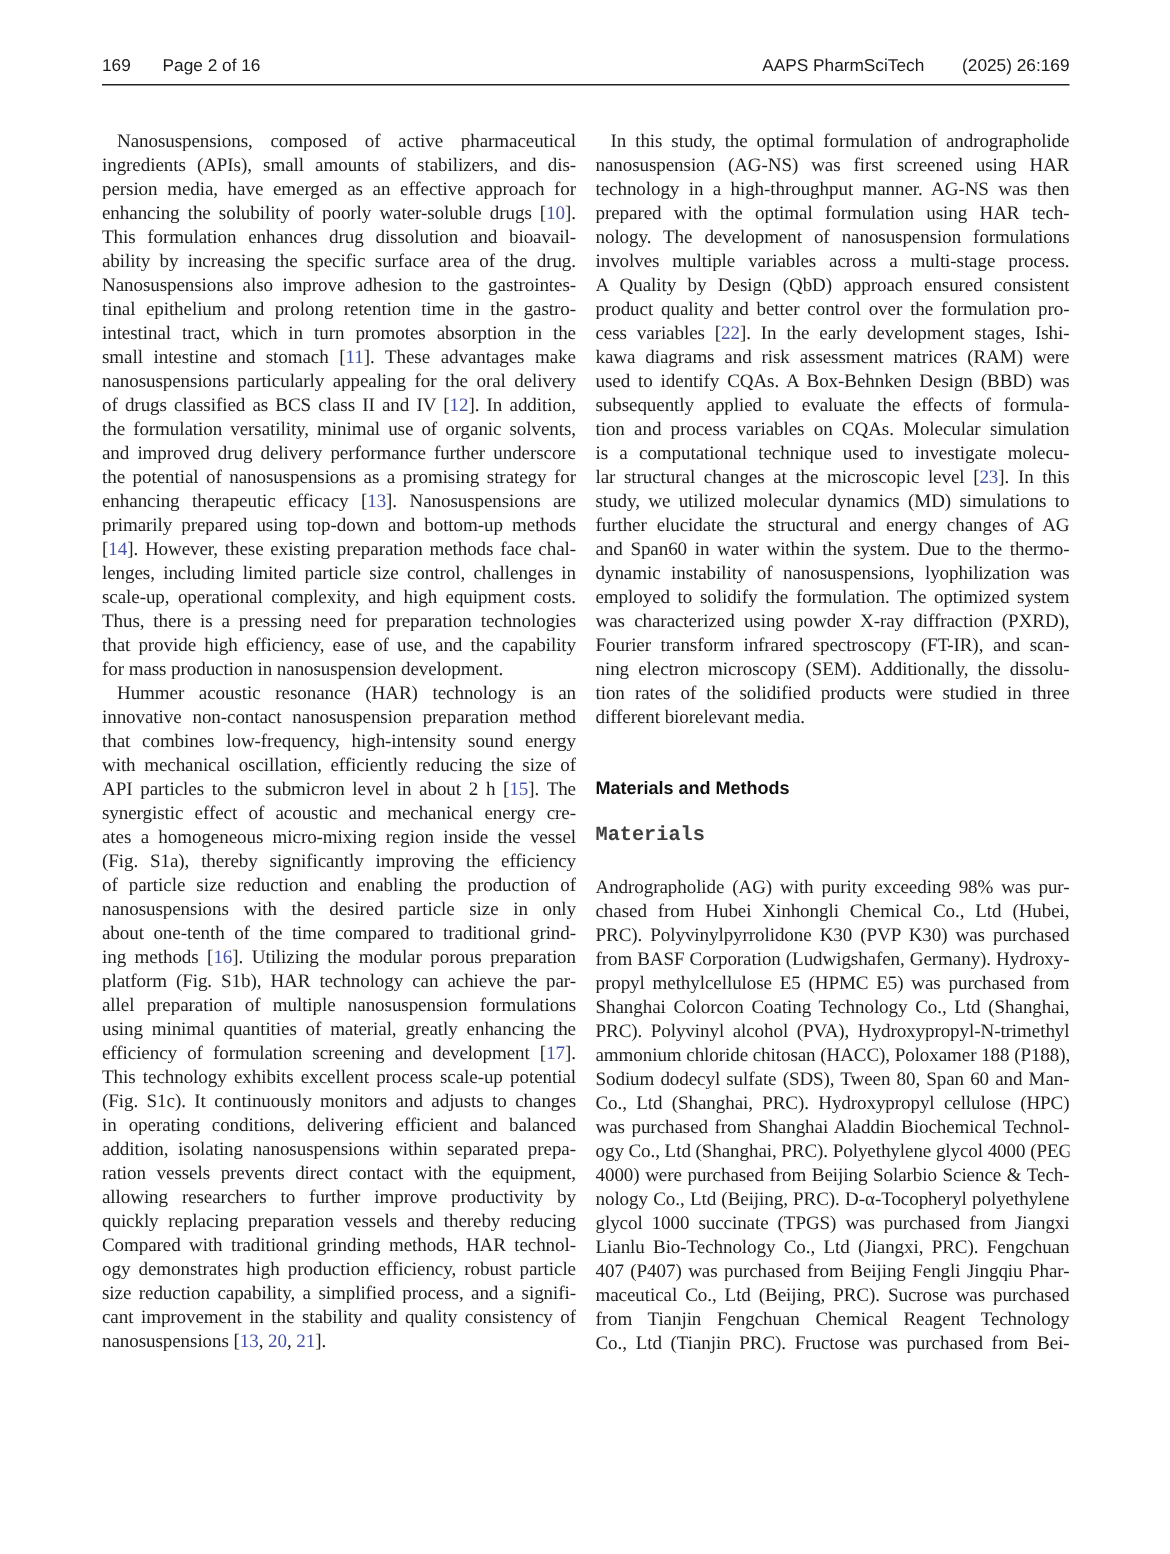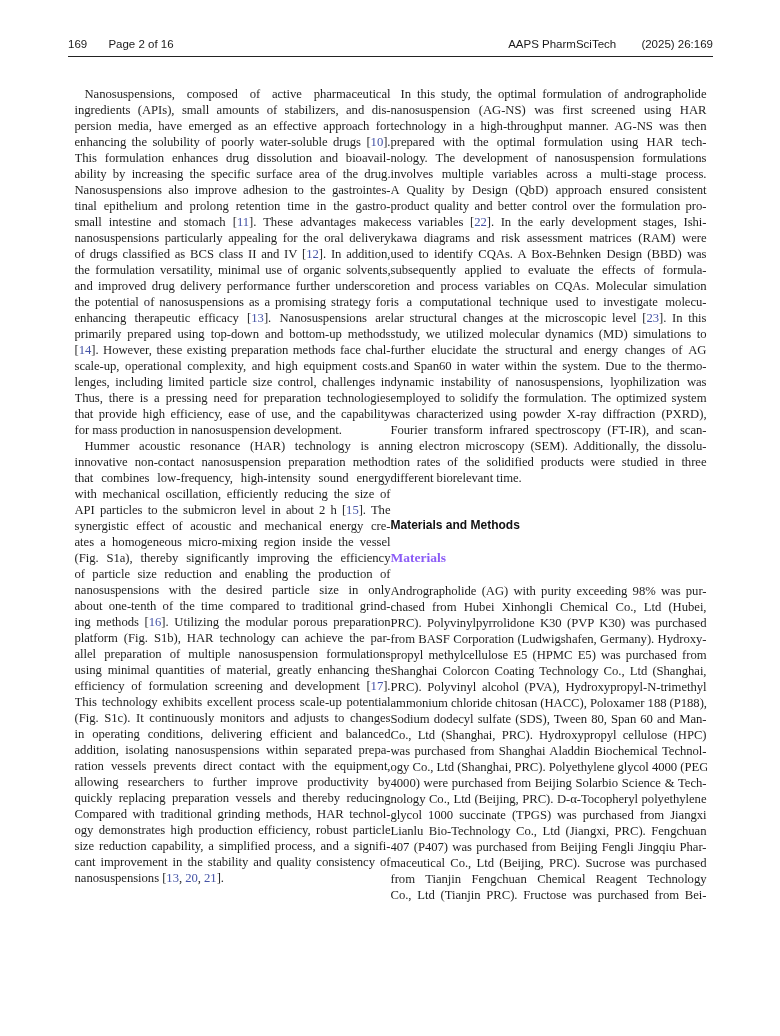--- a/index.html
+++ b/index.html
@@ -15,40 +15,40 @@
     font-size:11.5px; color:#1a1a1a;
   }
   .header-left span { margin-right:18px; }
   .header-right span { margin-left:22px; }
   .header-rule {
     position:absolute; left:68px; top:56px; width:645px;
     border-top:1.6px solid #222;
   }
   .columns {
     position:absolute; left:68px; top:86px; width:645px;
-    display:flex; justify-content:center;
+    display:flex; justify-content:space-between;
   }
   .col { width:316px; overflow:hidden; }
   .para { margin:0; }
   .line {
     font-size:12.7px; line-height:16px; letter-spacing:-0.05px;
     white-space:nowrap; text-align:justify; text-align-last:justify;
   }
   .para .line:last-child { text-align-last:left; }
   .para.indent .line:first-child { text-indent:10px; }
   .cite { color:var(--cite,#4453a6); }
   .h1 {
     font-family:"Liberation Sans","DejaVu Sans",sans-serif;
     font-weight:bold; font-size:12px; line-height:20px;
     margin:29px 0 0 0; color:#111;
   }
   .h2 {
-    font-family:Liberation Serif, serif;
+    font-family:Liberation Mono, monospace;
     font-weight:bold; font-size:13.5px; line-height:17px;
-    margin:14px 0 0 0; color:#8b5cf6;
+    margin:14px 0 0 0; color:#404040;
   }
   .materials-block { margin-top:17px; }
   .page-footer {
     position:absolute; left:66px; top:956px;
     display:flex; align-items:center;
   }
   .knight {
     font-family:"DejaVu Sans",sans-serif; font-size:14px; line-height:1;
     color:#1a1a1a; border-bottom:1.4px solid #1a1a1a; padding:0 1px 1px 1px;
   }
@@ -79,31 +79,32 @@
     <section class="col">
         <div class="para indent">
           <div class="line">Nanosuspensions, composed of active pharmaceutical</div>
           <div class="line">ingredients (APIs), small amounts of stabilizers, and dis-</div>
           <div class="line">persion media, have emerged as an effective approach for</div>
           <div class="line">enhancing the solubility of poorly water-soluble drugs [<span class="cite">10</span>].</div>
           <div class="line">This formulation enhances drug dissolution and bioavail-</div>
           <div class="line">ability by increasing the specific surface area of the drug.</div>
           <div class="line">Nanosuspensions also improve adhesion to the gastrointes-</div>
           <div class="line">tinal epithelium and prolong retention time in the gastro-</div>
+          <div class="line">intestinal tract, which in turn promotes absorption in the</div>
           <div class="line">small intestine and stomach [<span class="cite">11</span>]. These advantages make</div>
           <div class="line">nanosuspensions particularly appealing for the oral delivery</div>
           <div class="line">of drugs classified as BCS class II and IV [<span class="cite">12</span>]. In addition,</div>
           <div class="line">the formulation versatility, minimal use of organic solvents,</div>
           <div class="line">and improved drug delivery performance further underscore</div>
           <div class="line">the potential of nanosuspensions as a promising strategy for</div>
           <div class="line">enhancing therapeutic efficacy [<span class="cite">13</span>]. Nanosuspensions are</div>
           <div class="line">primarily prepared using top-down and bottom-up methods</div>
           <div class="line">[<span class="cite">14</span>]. However, these existing preparation methods face chal-</div>
+          <div class="line">lenges, including limited particle size control, challenges in</div>
           <div class="line">scale-up, operational complexity, and high equipment costs.</div>
-          <div class="line">lenges, including limited particle size control, challenges in</div>
           <div class="line">Thus, there is a pressing need for preparation technologies</div>
           <div class="line">that provide high efficiency, ease of use, and the capability</div>
           <div class="line">for mass production in nanosuspension development.</div>
         </div>
         <div class="para indent">
           <div class="line">Hummer acoustic resonance (HAR) technology is an</div>
           <div class="line">innovative non-contact nanosuspension preparation method</div>
           <div class="line">that combines low-frequency, high-intensity sound energy</div>
           <div class="line">with mechanical oscillation, efficiently reducing the size of</div>
           <div class="line">API particles to the submicron level in about 2 h [<span class="cite">15</span>]. The</div>
@@ -153,21 +154,21 @@
             <div class="line">lar structural changes at the microscopic level [<span class="cite">23</span>]. In this</div>
             <div class="line">study, we utilized molecular dynamics (MD) simulations to</div>
             <div class="line">further elucidate the structural and energy changes of AG</div>
             <div class="line">and Span60 in water within the system. Due to the thermo-</div>
             <div class="line">dynamic instability of nanosuspensions, lyophilization was</div>
             <div class="line">employed to solidify the formulation. The optimized system</div>
             <div class="line">was characterized using powder X-ray diffraction (PXRD),</div>
             <div class="line">Fourier transform infrared spectroscopy (FT-IR), and scan-</div>
             <div class="line">ning electron microscopy (SEM). Additionally, the dissolu-</div>
             <div class="line">tion rates of the solidified products were studied in three</div>
-            <div class="line">different biorelevant time.</div>
+            <div class="line">different biorelevant media.</div>
           </div>
         </div>
       <h1 class="h1">Materials and Methods</h1>
       <h2 class="h2">Materials</h2>
       <div class="materials-block">
           <div class="para">
             <div class="line">Andrographolide (AG) with purity exceeding 98% was pur-</div>
             <div class="line">chased from Hubei Xinhongli Chemical Co., Ltd (Hubei,</div>
             <div class="line">PRC). Polyvinylpyrrolidone K30 (PVP K30) was purchased</div>
             <div class="line">from BASF Corporation (Ludwigshafen, Germany). Hydroxy-</div>

